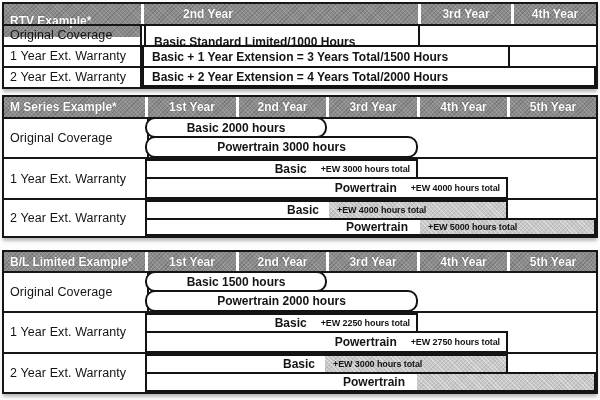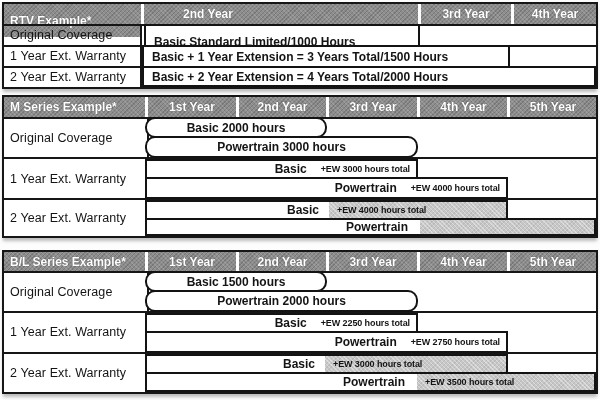--- a/index.html
+++ b/index.html
@@ -112,25 +112,26 @@
     </div>
 
     <div class="bar" style="left:141px;top:103px;width:363px;height:20px;">
       <div class="shade" style="left:182px;"></div>
       <span class="abs main" style="right:187px;">Basic</span>
       <span class="abs ew" style="left:190px;">+EW 4000 hours total</span>
     </div>
     <div class="bar" style="left:141px;top:121px;width:451px;height:18px;">
       <div class="shade" style="left:273px;"></div>
       <span class="abs main" style="right:186px;">Powertrain</span>
+      <span class="abs ew" style="left:281px;">+EW 5000 hours total</span>
     </div>
   </div>
 
   <div class="tbl" style="top:250px;height:144px;">
-    <div class="hdr-cell title" style="left:0;top:0;width:141px;height:19px;">B/L Series Example*</div>
+    <div class="hdr-cell title" style="left:0;top:0;width:141px;height:19px;">B/L Limited Example*</div>
     <div class="hdr-cell" style="left:144px;top:0;width:88px;height:19px;">1st Year</div>
     <div class="hdr-cell" style="left:235px;top:0;width:87px;height:19px;">2nd Year</div>
     <div class="hdr-cell" style="left:325px;top:0;width:88px;height:19px;">3rd Year</div>
     <div class="hdr-cell" style="left:416px;top:0;width:87px;height:19px;">4th Year</div>
     <div class="hdr-cell" style="left:506px;top:0;width:86px;height:19px;">5th Year</div>
 
     <div class="divider-v" style="left:143px;top:19px;bottom:0;"></div>
     <div class="sep-h" style="top:19px;"></div>
     <div class="sep-h" style="top:59px;"></div>
     <div class="sep-h" style="top:100px;"></div>
@@ -156,17 +157,16 @@
     </div>
 
     <div class="bar" style="left:141px;top:102px;width:363px;height:20px;">
       <div class="shade" style="left:178px;"></div>
       <span class="abs main" style="right:191px;">Basic</span>
       <span class="abs ew" style="left:186px;">+EW 3000 hours total</span>
     </div>
     <div class="bar" style="left:141px;top:120px;width:451px;height:20px;">
       <div class="shade" style="left:270px;"></div>
       <span class="abs main" style="right:189px;">Powertrain</span>
-      <span class="abs ew" style="left:278px;">+EW 3500 hours total</span>
     </div>
   </div>
 
 </div>
 
 </body></html>

